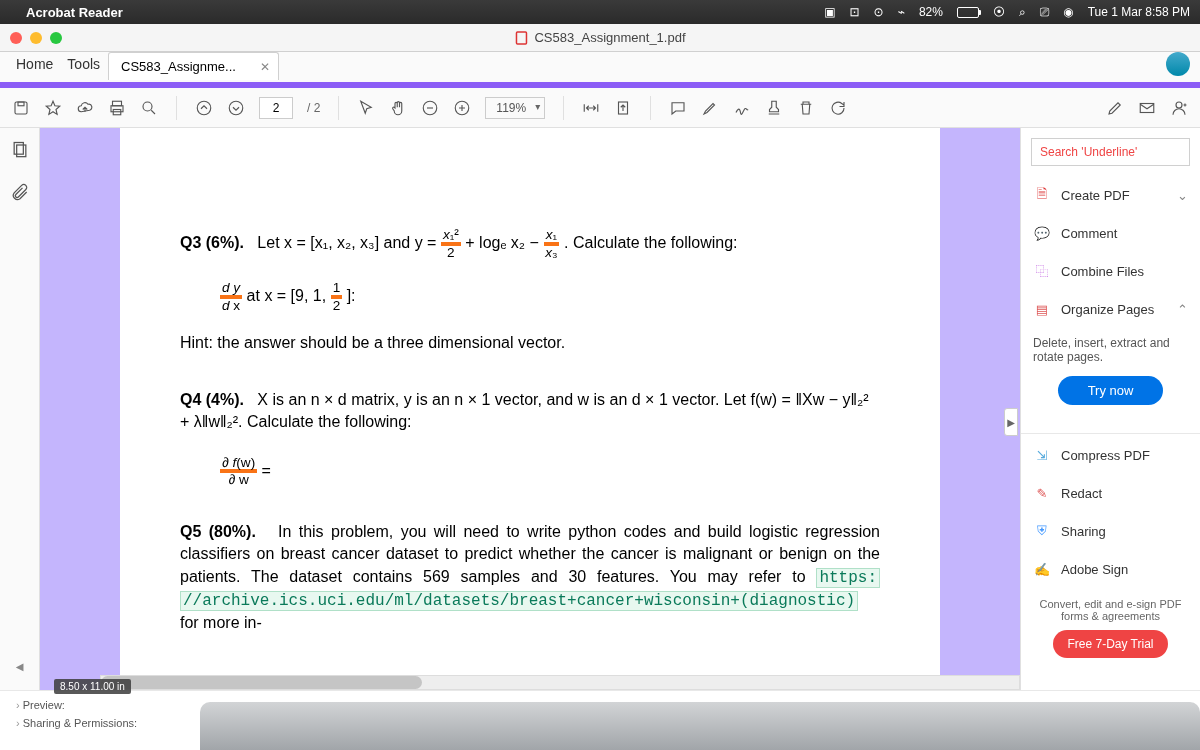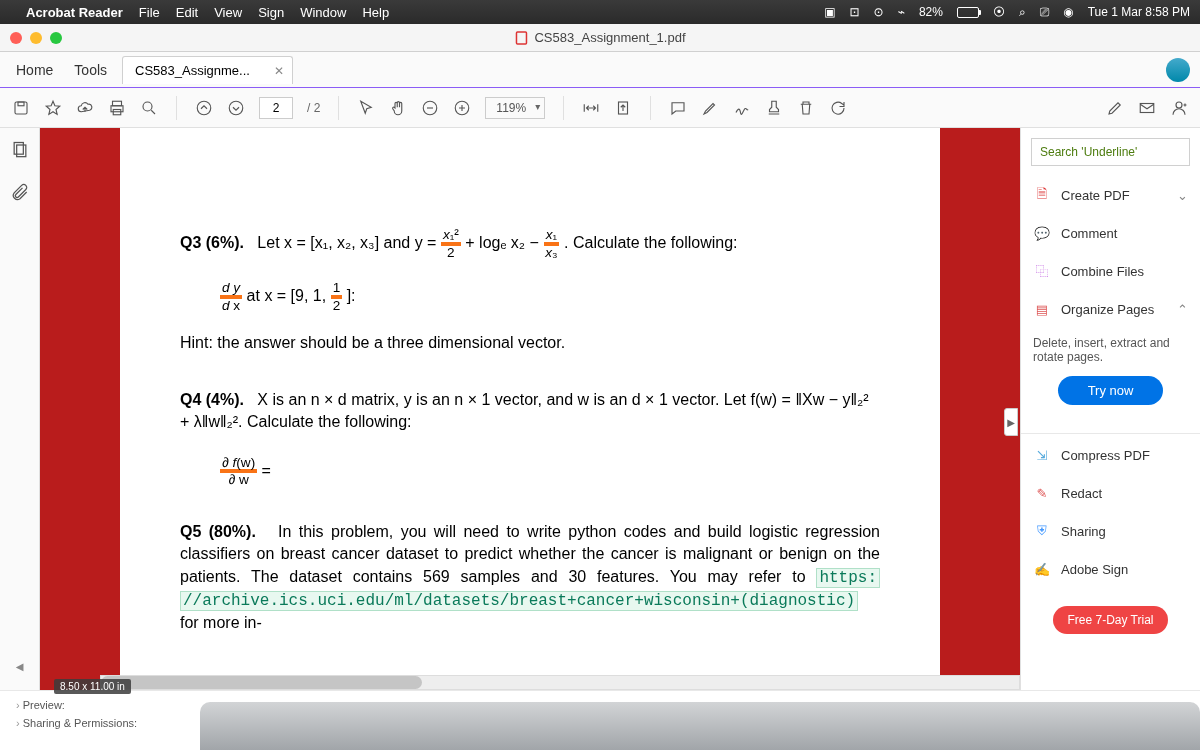--- a/index.html
+++ b/index.html
@@ -16,21 +16,21 @@
 .battery-box::after { content: ''; position: absolute; right: -3px; top: 2px; width: 2px; height: 5px; background: #fff; border-radius: 0 1px 1px 0; }
 
 
 .titlebar { height: 28px; background: #f5f5f5; border-bottom: 1px solid #d0d0d0; display: flex; align-items: center; padding: 0 10px; position: relative; }
 .traffic { display: flex; gap: 8px; }
 .traffic span { width: 12px; height: 12px; border-radius: 50%; display: inline-block; }
 .tl-red { background: #ff5f57; } .tl-yel { background: #febc2e; } .tl-grn { background: #28c840; }
 .titlebar .title { position: absolute; left: 50%; transform: translateX(-50%); font-size: 13px; color: #444; display: flex; align-items: center; gap: 6px; }
 
 
-.tabsrow { height: 36px; background: #fafafa; border-bottom: 1px solid #8b5cf6; display: flex; align-items: center; padding: 0 10px; gap: 9px; font-size: 14px; }
+.tabsrow { height: 36px; background: #fafafa; border-bottom: 6px solid #8b5cf6; display: flex; align-items: flex-start; padding: 0 10px; gap: 2px; font-size: 14px; }
 .tab-home, .tab-tools { color: #333; padding: 4px 6px; }
 .doc-tab { background: #fff; border: 1px solid #d0d0d0; border-bottom: none; padding: 6px 42px 6px 12px; font-size: 13px; position: relative; border-radius: 3px 3px 0 0; }
 .doc-tab .close { position: absolute; right: 8px; top: 7px; font-size: 12px; color: #888; }
 .tabsrow .right-icons { margin-left: auto; display: flex; align-items: center; gap: 16px; }
 
 
 .toolbar { height: 40px; background: #fafafa; border-bottom: 1px solid #e0e0e0; display: flex; align-items: center; padding: 0 12px; gap: 14px; color: #555; }
 .toolbar svg { width: 18px; height: 18px; }
 .toolbar .sep { width: 1px; height: 24px; background: #e0e0e0; margin: 0 4px; }
 .toolbar .page-input { width: 34px; height: 22px; text-align: center; border: 1px solid #ccc; font-size: 12px; }
@@ -39,36 +39,36 @@
 .toolbar .zoom-box::after { content: '▾'; position: absolute; right: 4px; font-size: 10px; color: #666; }
 .toolbar .grp { display: flex; align-items: center; gap: 14px; }
 .toolbar .spacer { flex: 1; }
 
 
 .main { display: flex; height: calc(100% - 24px - 28px - 36px - 40px - 60px); }
 .leftrail { width: 40px; background: #fafafa; border-right: 1px solid #e0e0e0; display: flex; flex-direction: column; align-items: center; padding-top: 12px; gap: 22px; }
 .leftrail svg { width: 20px; height: 20px; }
 .leftrail .collapse { margin-top: auto; margin-bottom: 18px; font-size: 10px; color: #888; }
 
-.docarea { flex: 1; background: #b91c1c; display: flex; justify-content: center; overflow: hidden; position: relative; }
+.docarea { flex: 1; background: #c4b5fd; display: flex; justify-content: center; overflow: hidden; position: relative; }
 .page { width: 820px; background: #fff; margin-top: 0; padding: 100px 60px 20px 60px; font-family: "Times New Roman", serif; font-size: 16px; line-height: 1.4; color: #000; }
 .page p { margin-bottom: 20px; }
 .q-head { font-weight: 700; }
 .indent { margin-left: 40px; margin-top: 22px; margin-bottom: 22px; }
 .mono { font-family: "Courier New", monospace; background: #e8f8f0; border: 1px solid #b0e0c8; padding: 0 2px; color: #0a7a5a; }
 .frac { display: inline-flex; flex-direction: column; align-items: center; font-size: 0.85em; vertical-align: middle; line-height: 1; }
 .frac .n { border-bottom: 4px solid #f97316; padding: 0 2px; }
 .frac .d { padding: 0 2px; }
 .scroll-x { position: absolute; bottom: 0; left: 60px; right: 0; height: 15px; background: #eee; border: 1px solid #ddd; }
 .scroll-thumb { position: absolute; left: 0; width: 35%; height: 100%; background: #c5c5c5; border-radius: 7px; }
 .expand-handle { position: absolute; right: 2px; top: 280px; background: #fff; border: 1px solid #ccc; width: 14px; height: 28px; display: flex; align-items: center; justify-content: center; font-size: 10px; color: #666; border-radius: 3px 0 0 3px; }
 
 
 .rightpanel { width: 180px; background: #fff; border-left: 1px solid #e0e0e0; display: flex; flex-direction: column; font-size: 13px; }
-.search-box { margin: 10px; padding: 6px 8px; border: 1px solid #d0d0d0; color: #4d7c0f; font-size: 12px; }
+.search-box { margin: 10px; padding: 6px 8px; border: 1px solid #d0d0d0; color: #ef4444; font-size: 12px; }
 .tool-item { display: flex; align-items: center; gap: 10px; padding: 10px 12px; color: #333; cursor: pointer; }
 .tool-item.expandable::after { content: '⌄'; margin-left: auto; color: #888; }
 .tool-item.expanded::after { content: '⌃'; margin-left: auto; color: #888; }
 .tool-item .ic { width: 18px; height: 18px; display: inline-flex; align-items: center; justify-content: center; }
 .expanded-section { padding: 8px 12px 14px 12px; font-size: 12px; color: #555; }
 .try-btn { background: #0073e6; color: #fff; border: none; border-radius: 16px; padding: 7px 30px; margin: 12px auto; display: block; font-size: 13px; }
 .free-trial { background: #ef4444; color: #fff; border: none; border-radius: 16px; padding: 7px 14px; margin: 8px auto; display: block; font-size: 12px; }
 .sign-section { padding: 10px 12px; font-size: 11px; color: #666; text-align: center; }
 .divider { height: 1px; background: #e8e8e8; margin: 2px 0; }
 
@@ -81,28 +81,20 @@
 
 .icon-btn { display: inline-flex; align-items: center; justify-content: center; cursor: pointer; color: #555; }
 svg { stroke: currentColor; fill: none; stroke-width: 1.5; }
 </style>
 </head>
 <body>
 
 <div class="menubar">
   <span class="apple"></span>
   <span class="app-name">Acrobat Reader</span>
-  <div class="menus">
-    <span>File</span>
-    <span>Edit</span>
-    <span>View</span>
-    <span>Sign</span>
-    <span>Window</span>
-    <span>Help</span>
-  </div>
   <div class="spacer"></div>
   <div class="right">
     <span>▣</span>
     <span>⊡</span>
     <span>⊙</span>
     <span>⌁</span>
     <span>82%</span>
     <span class="battery-box"></span>
     <span>⦿</span>
     <span>⌕</span>
@@ -387,20 +379,21 @@
       </div>
     <div class="tool-item">
         <span class="ic" style="color:#49f">⛨</span>
         <span>Sharing</span>
       </div>
     <div class="tool-item">
         <span class="ic" style="color:#b5d">✍</span>
         <span>Adobe Sign</span>
       </div>
     <div class="sign-section">
+      <div>Convert, edit and e-sign PDF forms &amp; agreements</div>
       <button class="free-trial">Free 7-Day Trial</button>
     </div>
   </div>
 </div>
 
 <div class="bottom">
   <div class="dim">8.50 x 11.00 in</div>
   <div class="rows">
     <span>Preview:</span>
     <span>Sharing &amp; Permissions:</span>

